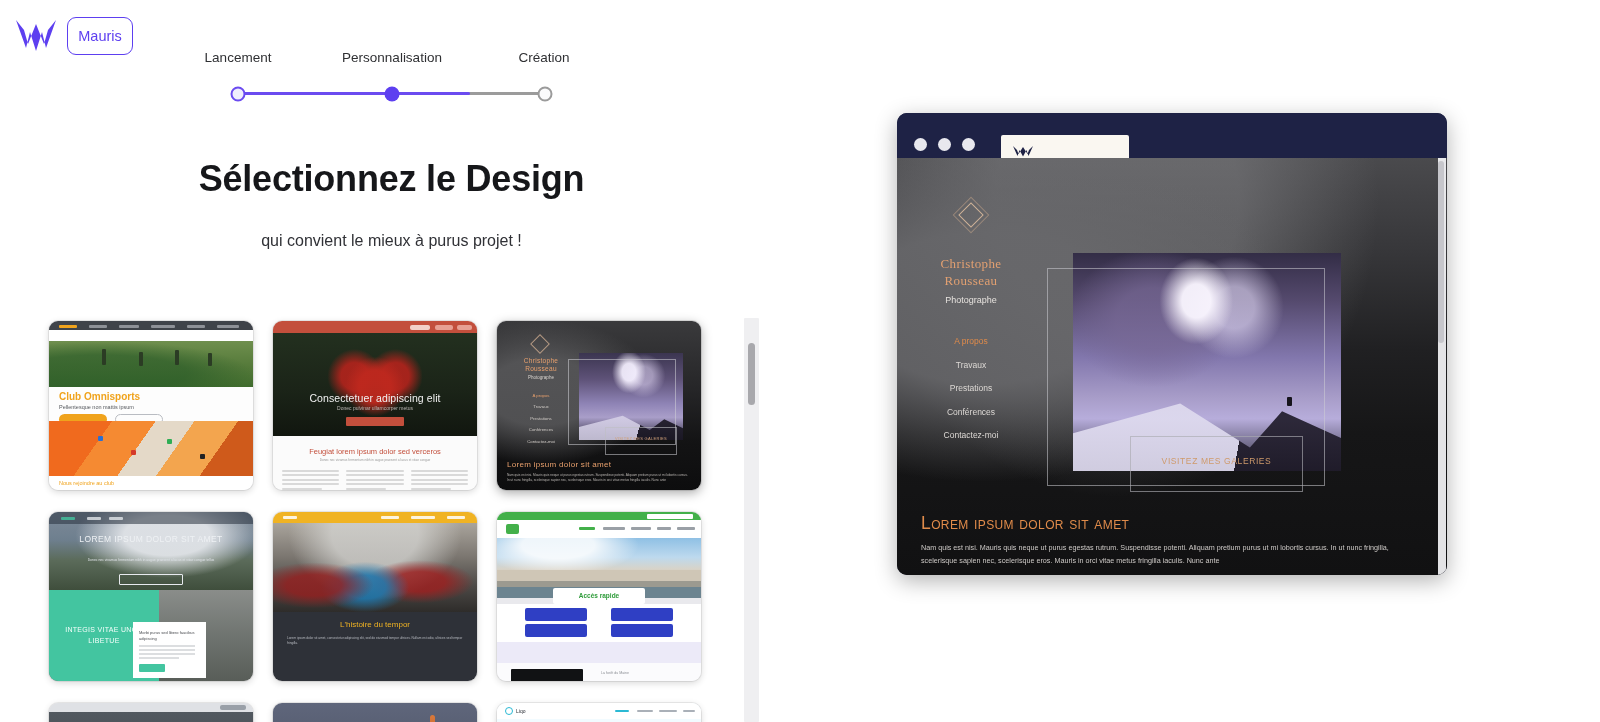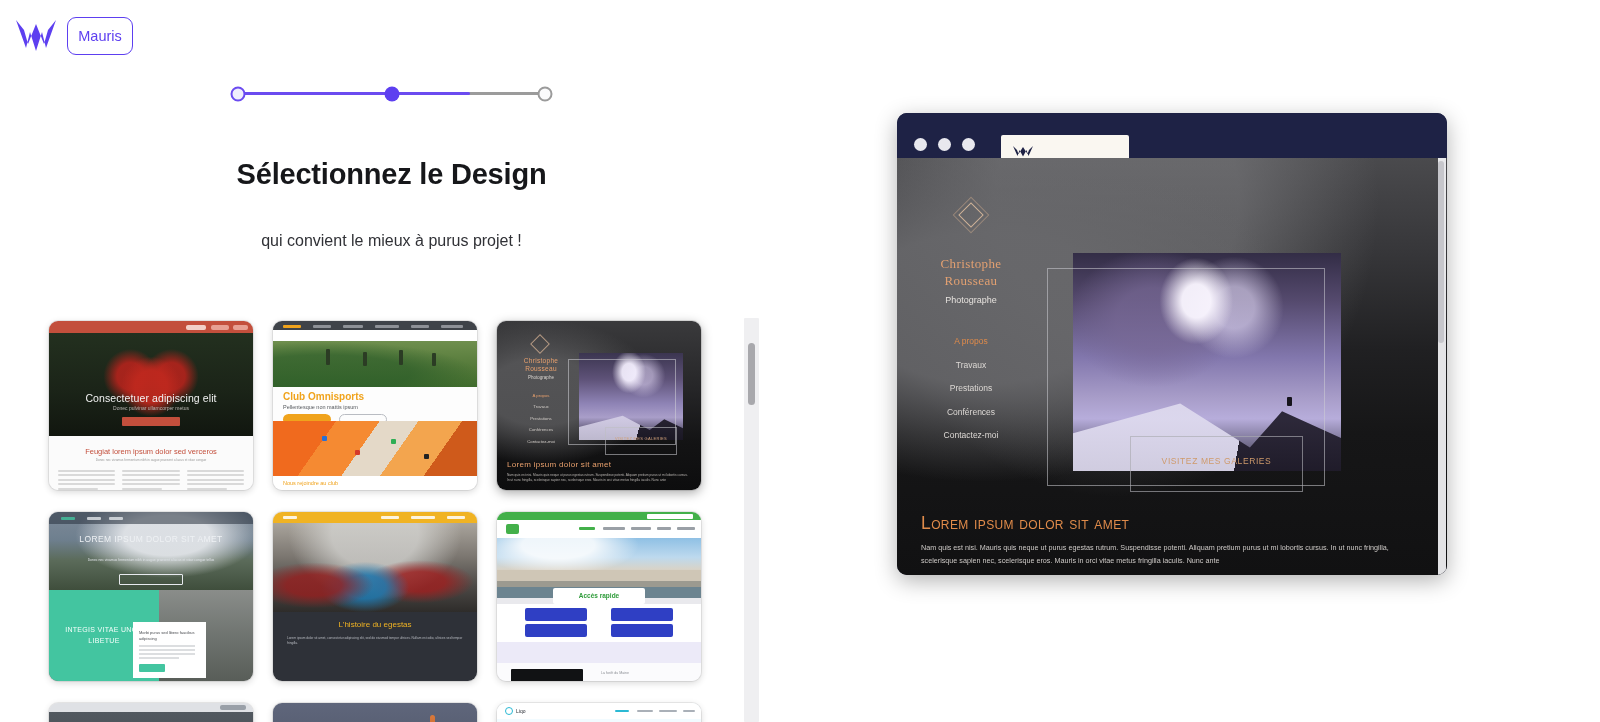--- a/index.html
+++ b/index.html
@@ -48,21 +48,21 @@
     width: 15px; height: 15px; background: #f0eefd; border: 2px solid #6b4bf0;
   }
   .step-dot.current { width: 15px; height: 15px; background: #5d3ff0; border: none; }
   .step-dot.todo {
     width: 15px; height: 15px; background: #fbfbfc; border: 2px solid #9b9b9b;
   }
 
   
   .page-title {
     position: absolute; left: 0; top: 158px; width: 783px;
-    text-align: center; font-size: 29px; font-weight: bold;
+    text-align: center; font-size: 36px; font-weight: bold;
     color: #16171a; letter-spacing: -0.2px;
   }
   .page-subtitle {
     position: absolute; left: 0; top: 232px; width: 783px;
     text-align: center; font-size: 16px; color: #303136;
   }
 
   
   .gallery {
     position: absolute; left: 40px; top: 312px;
@@ -371,73 +371,38 @@
   <div class="logo-w">
     <svg viewBox="0 0 44 34" width="44" height="34" aria-hidden="true">
       <path d="M2 2 L12 30 L16 14 L22 33 L28 14 L32 30 L42 2 L34 12 L30 26 L22 6 L14 26 L10 12 Z" fill="#5d3ff0"></path>
     </svg>
   </div>
 
   <button class="retour-btn">Mauris</button>
 </div>
 
 <div class="stepper">
+  <div class="step-labels">
+    <div class="step-label" style="left:58px;">Lancement</div>
+    <div class="step-label" style="left:212px;">Personnalisation</div>
+    <div class="step-label" style="left:364px;">Création</div>
+  </div>
   <div class="step-track">
     <div class="step-track-fill"></div>
   </div>
   <div class="step-dot done" style="left:58px;"></div>
   <div class="step-dot current" style="left:212px;"></div>
   <div class="step-dot todo" style="left:365px;"></div>
 </div>
 
 <h1 class="page-title">Sélectionnez le Design</h1>
 <p class="page-subtitle">qui convient le mieux à purus projet !</p>
 
 <div class="gallery">
   <div class="grid">
-
-    <div class="thumb">
-      <div class="thumb-inner">
-        <div class="t1-bar"></div>
-        <div class="t1-navpill" style="left:137px;width:20px;background:#f2d0c8;"></div>
-        <div class="t1-navpill" style="left:162px;width:18px;"></div>
-        <div class="t1-navpill" style="left:184px;width:15px;"></div>
-        <div class="t1-hero"></div>
-        <div class="t1-hero-txt">Consectetuer adipiscing elit</div>
-        <div class="t1-hero-sub">Donec pulvinar ullamcorper metus</div>
-        <div class="t1-cta"></div>
-        <div class="t1-body">
-          <div class="t1-h2">Feugiat lorem ipsum dolor sed verceros</div>
-          <div class="t1-h2sub">Donec nec vivamus fermentum nibh in augue praesent a lacus et vitae congue</div>
-          <div class="t1-cols">
-            <div class="t1-col">
-              <div class="t1-line"></div>
-                <div class="t1-line"></div>
-                <div class="t1-line"></div>
-                <div class="t1-line"></div>
-                <div class="t1-line" style="width:70%"></div>
-            </div>
-            <div class="t1-col">
-              <div class="t1-line"></div>
-                <div class="t1-line"></div>
-                <div class="t1-line"></div>
-                <div class="t1-line"></div>
-                <div class="t1-line" style="width:70%"></div>
-            </div>
-            <div class="t1-col">
-              <div class="t1-line"></div>
-                <div class="t1-line"></div>
-                <div class="t1-line"></div>
-                <div class="t1-line"></div>
-                <div class="t1-line" style="width:70%"></div>
-            </div>
-          </div>
-        </div>
-      </div>
-    </div>
 
     <div class="thumb">
       <div class="thumb-inner">
         <div class="t2-head"></div>
         <div class="t2-nav"></div>
         <div class="t2-navitem" style="left:10px;width:18px;background:#f0a31c;"></div>
         <div class="t2-navitem" style="left:40px;width:18px;"></div>
         <div class="t2-navitem" style="left:70px;width:20px;"></div>
         <div class="t2-navitem" style="left:102px;width:24px;"></div>
         <div class="t2-navitem" style="left:138px;width:18px;"></div>
@@ -457,20 +422,60 @@
           <div class="t2-hold" style="left:24%;top:28%;width:5px;height:5px;background:#2a6fd4;"></div>
           <div class="t2-hold" style="left:40%;top:52%;width:5px;height:5px;background:#d43a2a;"></div>
           <div class="t2-hold" style="left:58%;top:32%;width:5px;height:5px;background:#2fae55;"></div>
           <div class="t2-hold" style="left:74%;top:60%;width:5px;height:5px;background:#222;"></div>
         </div>
         <div class="t2-foot"></div>
         <div class="t2-foottxt">Nous rejoindre au club</div>
       </div>
     </div>
 
+    <div class="thumb">
+      <div class="thumb-inner">
+        <div class="t1-bar"></div>
+        <div class="t1-navpill" style="left:137px;width:20px;background:#f2d0c8;"></div>
+        <div class="t1-navpill" style="left:162px;width:18px;"></div>
+        <div class="t1-navpill" style="left:184px;width:15px;"></div>
+        <div class="t1-hero"></div>
+        <div class="t1-hero-txt">Consectetuer adipiscing elit</div>
+        <div class="t1-hero-sub">Donec pulvinar ullamcorper metus</div>
+        <div class="t1-cta"></div>
+        <div class="t1-body">
+          <div class="t1-h2">Feugiat lorem ipsum dolor sed verceros</div>
+          <div class="t1-h2sub">Donec nec vivamus fermentum nibh in augue praesent a lacus et vitae congue</div>
+          <div class="t1-cols">
+            <div class="t1-col">
+              <div class="t1-line"></div>
+                <div class="t1-line"></div>
+                <div class="t1-line"></div>
+                <div class="t1-line"></div>
+                <div class="t1-line" style="width:70%"></div>
+            </div>
+            <div class="t1-col">
+              <div class="t1-line"></div>
+                <div class="t1-line"></div>
+                <div class="t1-line"></div>
+                <div class="t1-line"></div>
+                <div class="t1-line" style="width:70%"></div>
+            </div>
+            <div class="t1-col">
+              <div class="t1-line"></div>
+                <div class="t1-line"></div>
+                <div class="t1-line"></div>
+                <div class="t1-line"></div>
+                <div class="t1-line" style="width:70%"></div>
+            </div>
+          </div>
+        </div>
+      </div>
+    </div>
+
     <div class="thumb selected">
       <div class="thumb-inner">
         <div class="t3-bg"></div>
         <div class="t3-diamond"></div>
         <div class="t3-name">
           <span>Christophe</span><br>
           <span>Rousseau</span>
         </div>
         <div class="t3-role">Photographe</div>
         <div class="t3-menu">
@@ -516,21 +521,21 @@
 
     <div class="thumb">
       <div class="thumb-inner">
         <div class="t5-bar"></div>
         <div class="t5-navitem" style="left:10px;width:14px;"></div>
         <div class="t5-navitem" style="left:108px;width:18px;"></div>
         <div class="t5-navitem" style="left:138px;width:24px;"></div>
         <div class="t5-navitem" style="left:174px;width:18px;"></div>
         <div class="t5-photo"></div>
         <div class="t5-dark"></div>
-        <div class="t5-h">L'histoire du egestas</div>
+        <div class="t5-h">L'histoire du tempor</div>
         <div class="t5-p">Lorem ipsum dolor sit amet, consectetur adipiscing elit, sed do eiusmod tempor ultrices. Nullam est odio, ultrices sed tempor fringilla.</div>
       </div>
     </div>
 
     <div class="thumb">
       <div class="thumb-inner">
         <div class="t6-green"></div>
         <div class="t6-search"></div>
         <div class="t6-nav"></div>
         <div class="t6-logo"></div>

